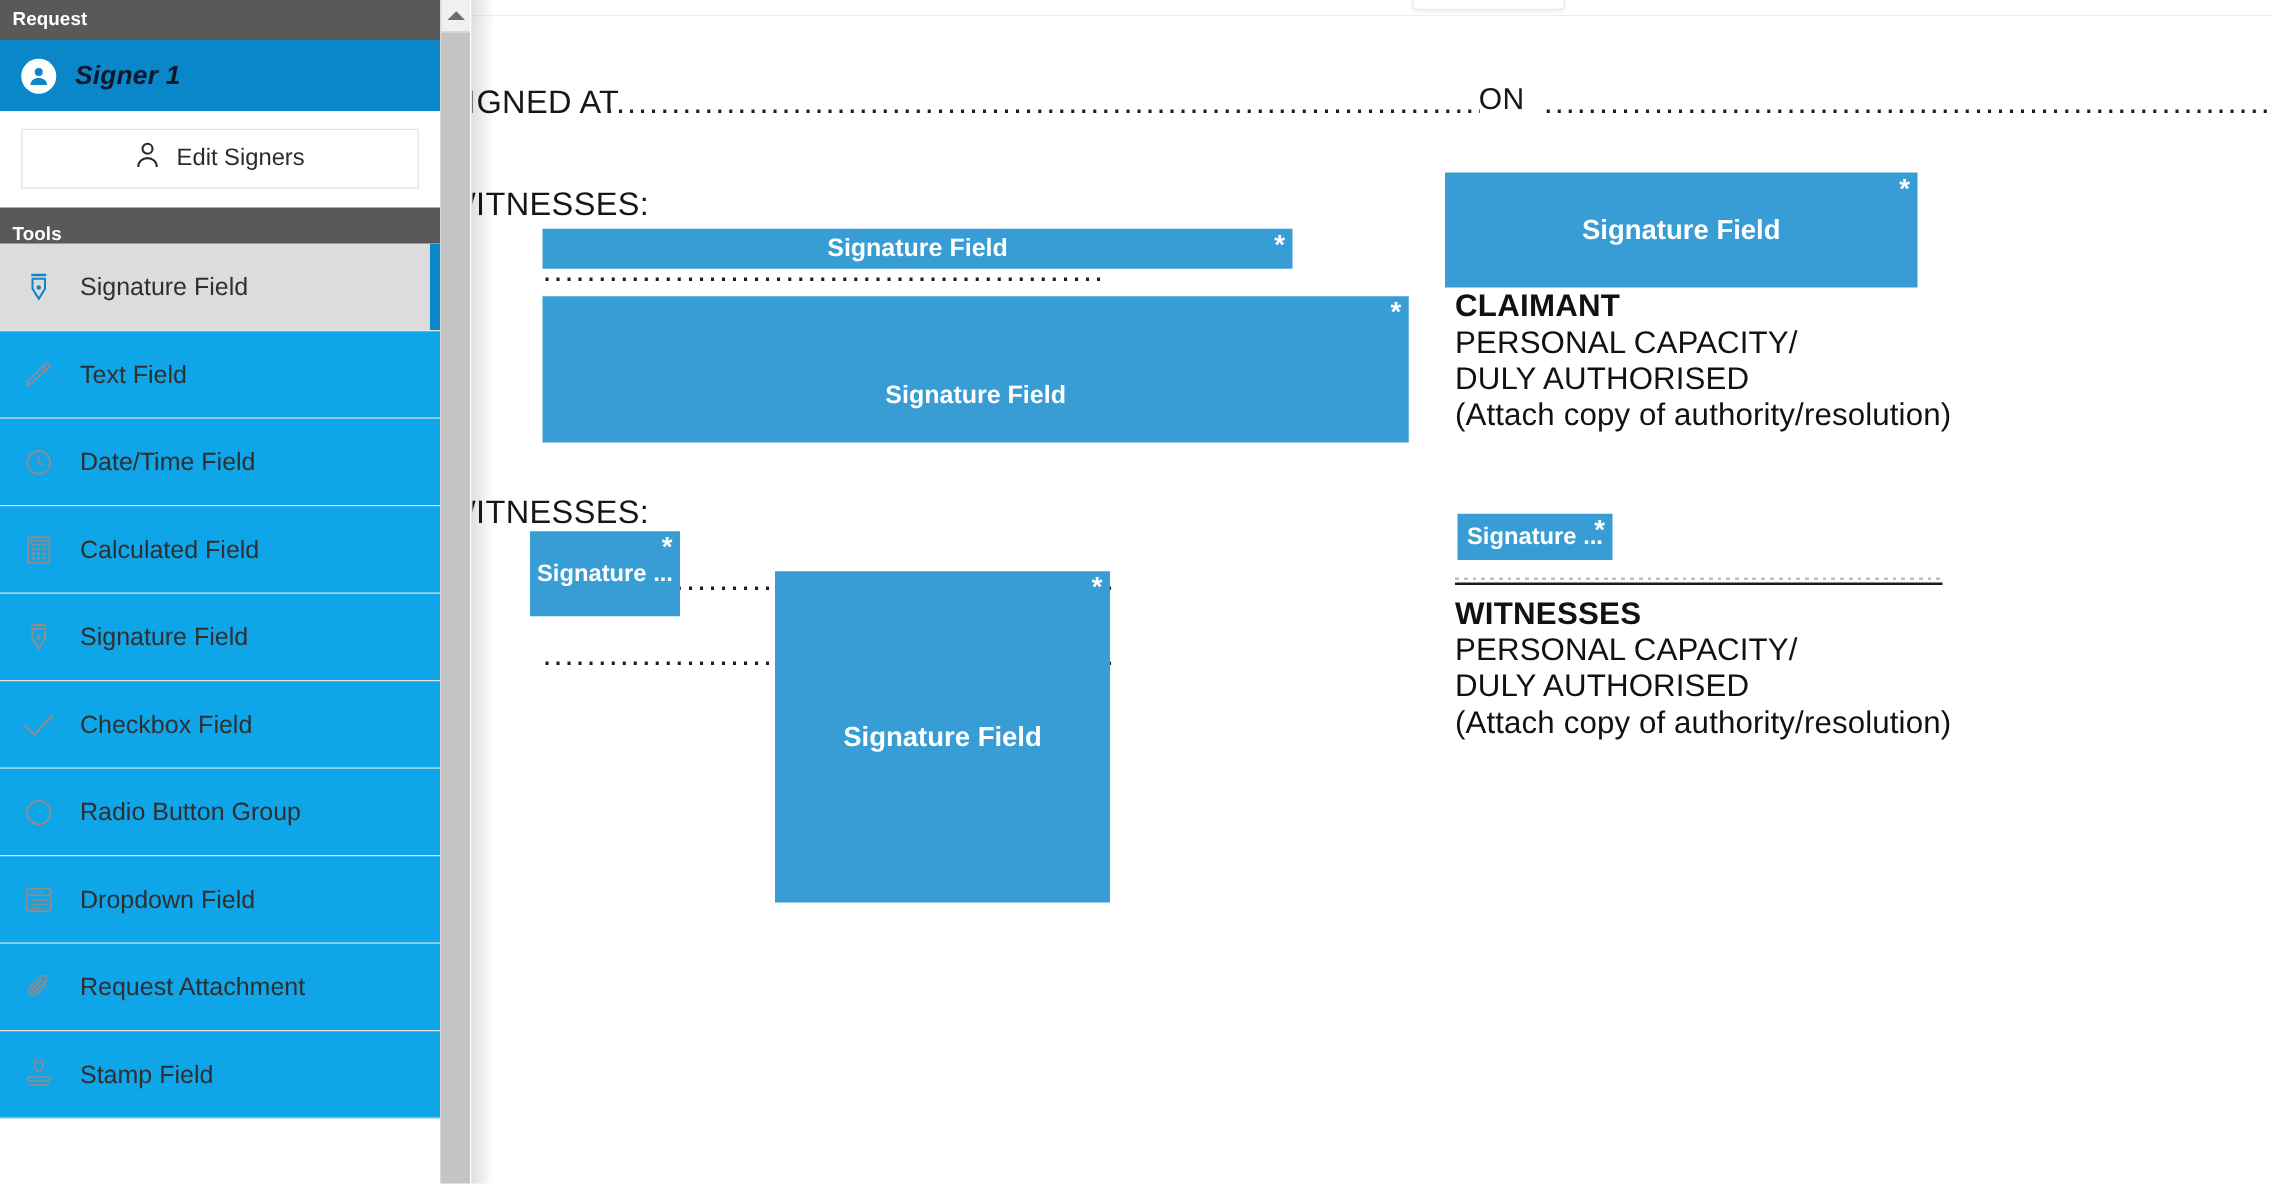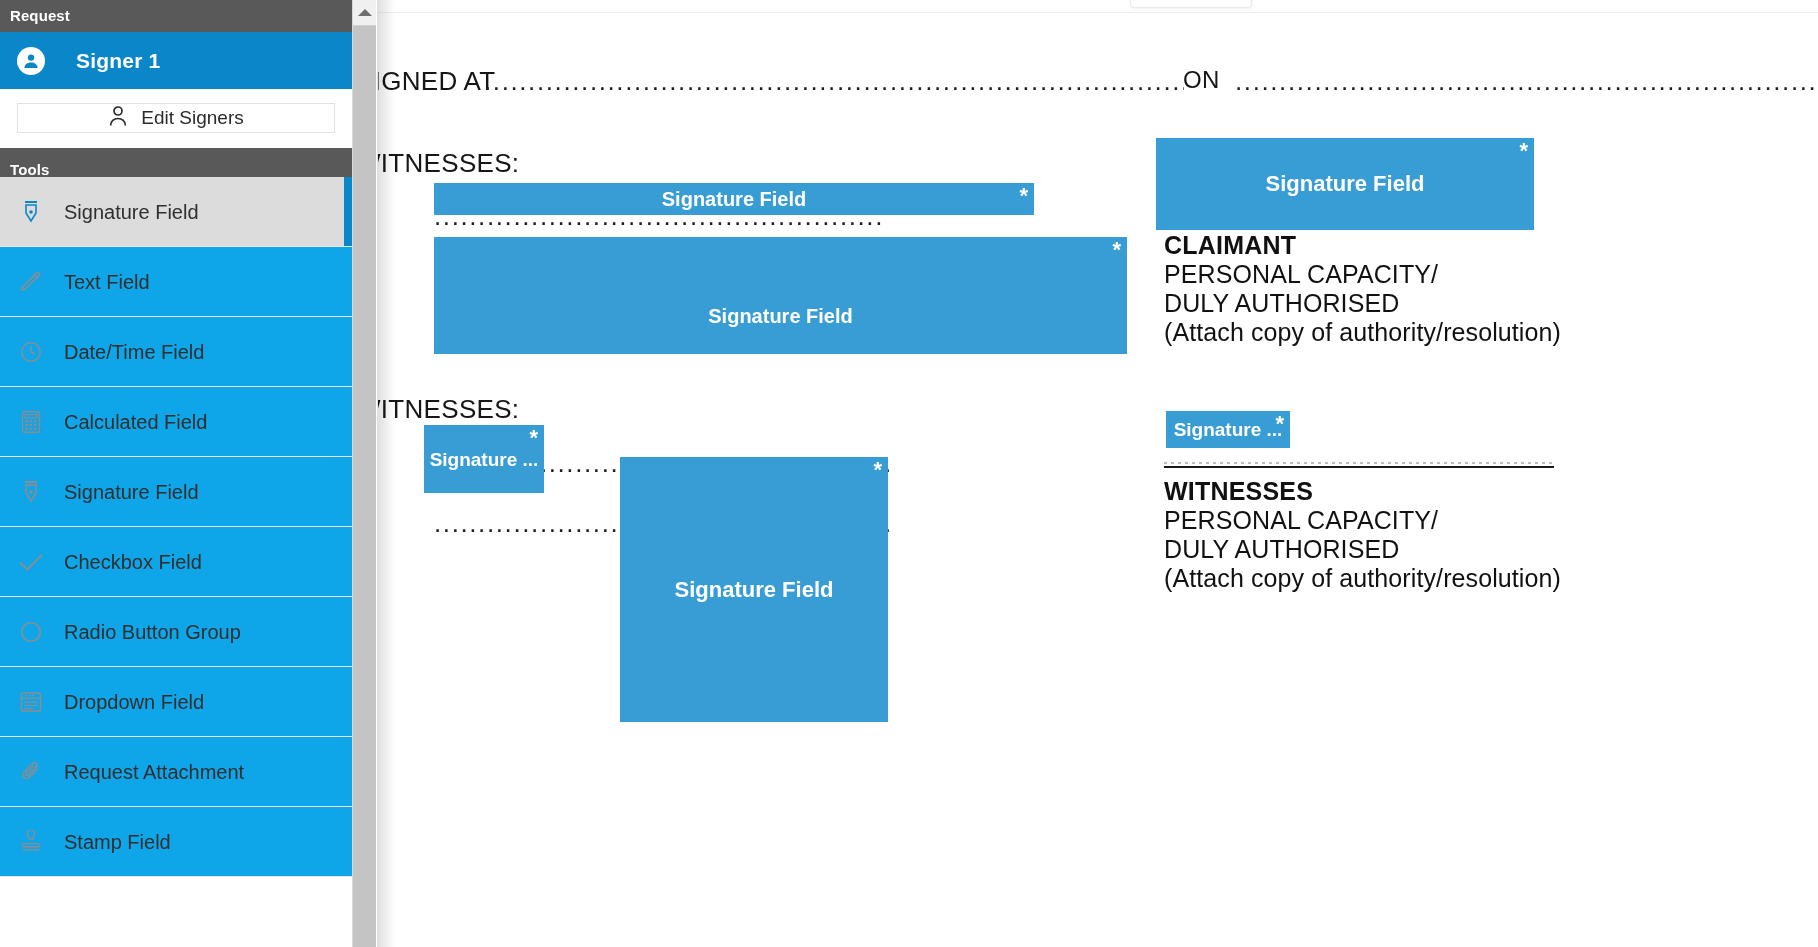--- a/index.html
+++ b/index.html
@@ -36,26 +36,27 @@
     padding: 8px 10px 7px 10px;
     letter-spacing: .1px;
     line-height: 1.0;
     font-family: "Liberation Sans", sans-serif;
   }
   #request-header { height: 32px; padding-top: 8px; }
   #tools-header { height: 29px; padding-top: 14px; }
 
   .signer-row {
     background: #0a87c8;
-    color: #ffffff;
+    color: #0f172a;
     height: 57px;
     display: flex;
     align-items: center;
     padding-left: 17px;
-    gap: 31px;
+    gap: 15px;
+    font-style: italic;
   }
   .signer-row .signer-label {
     font-size: 21px;
     font-weight: bold;
     letter-spacing: .2px;
   }
   .avatar-circle {
     width: 28px; height: 28px;
     border-radius: 50%;
     background: #ffffff;
@@ -63,21 +64,21 @@
     flex: 0 0 auto;
   }
   .avatar-circle svg { display: block; }
 
   .edit-signers-wrap {
     background: #ffffff;
     padding: 14px 17px 15px 17px;
   }
   #edit-signers-btn {
     width: 100%;
-    height: 30px;
+    height: 48px;
     border: 1px solid #e2e2e2;
     background: #ffffff;
     color: #2b2b2b;
     font-size: 19px;
     font-family: "Liberation Sans", sans-serif;
     display: flex;
     align-items: center;
     justify-content: center;
     gap: 13px;
     cursor: pointer;

